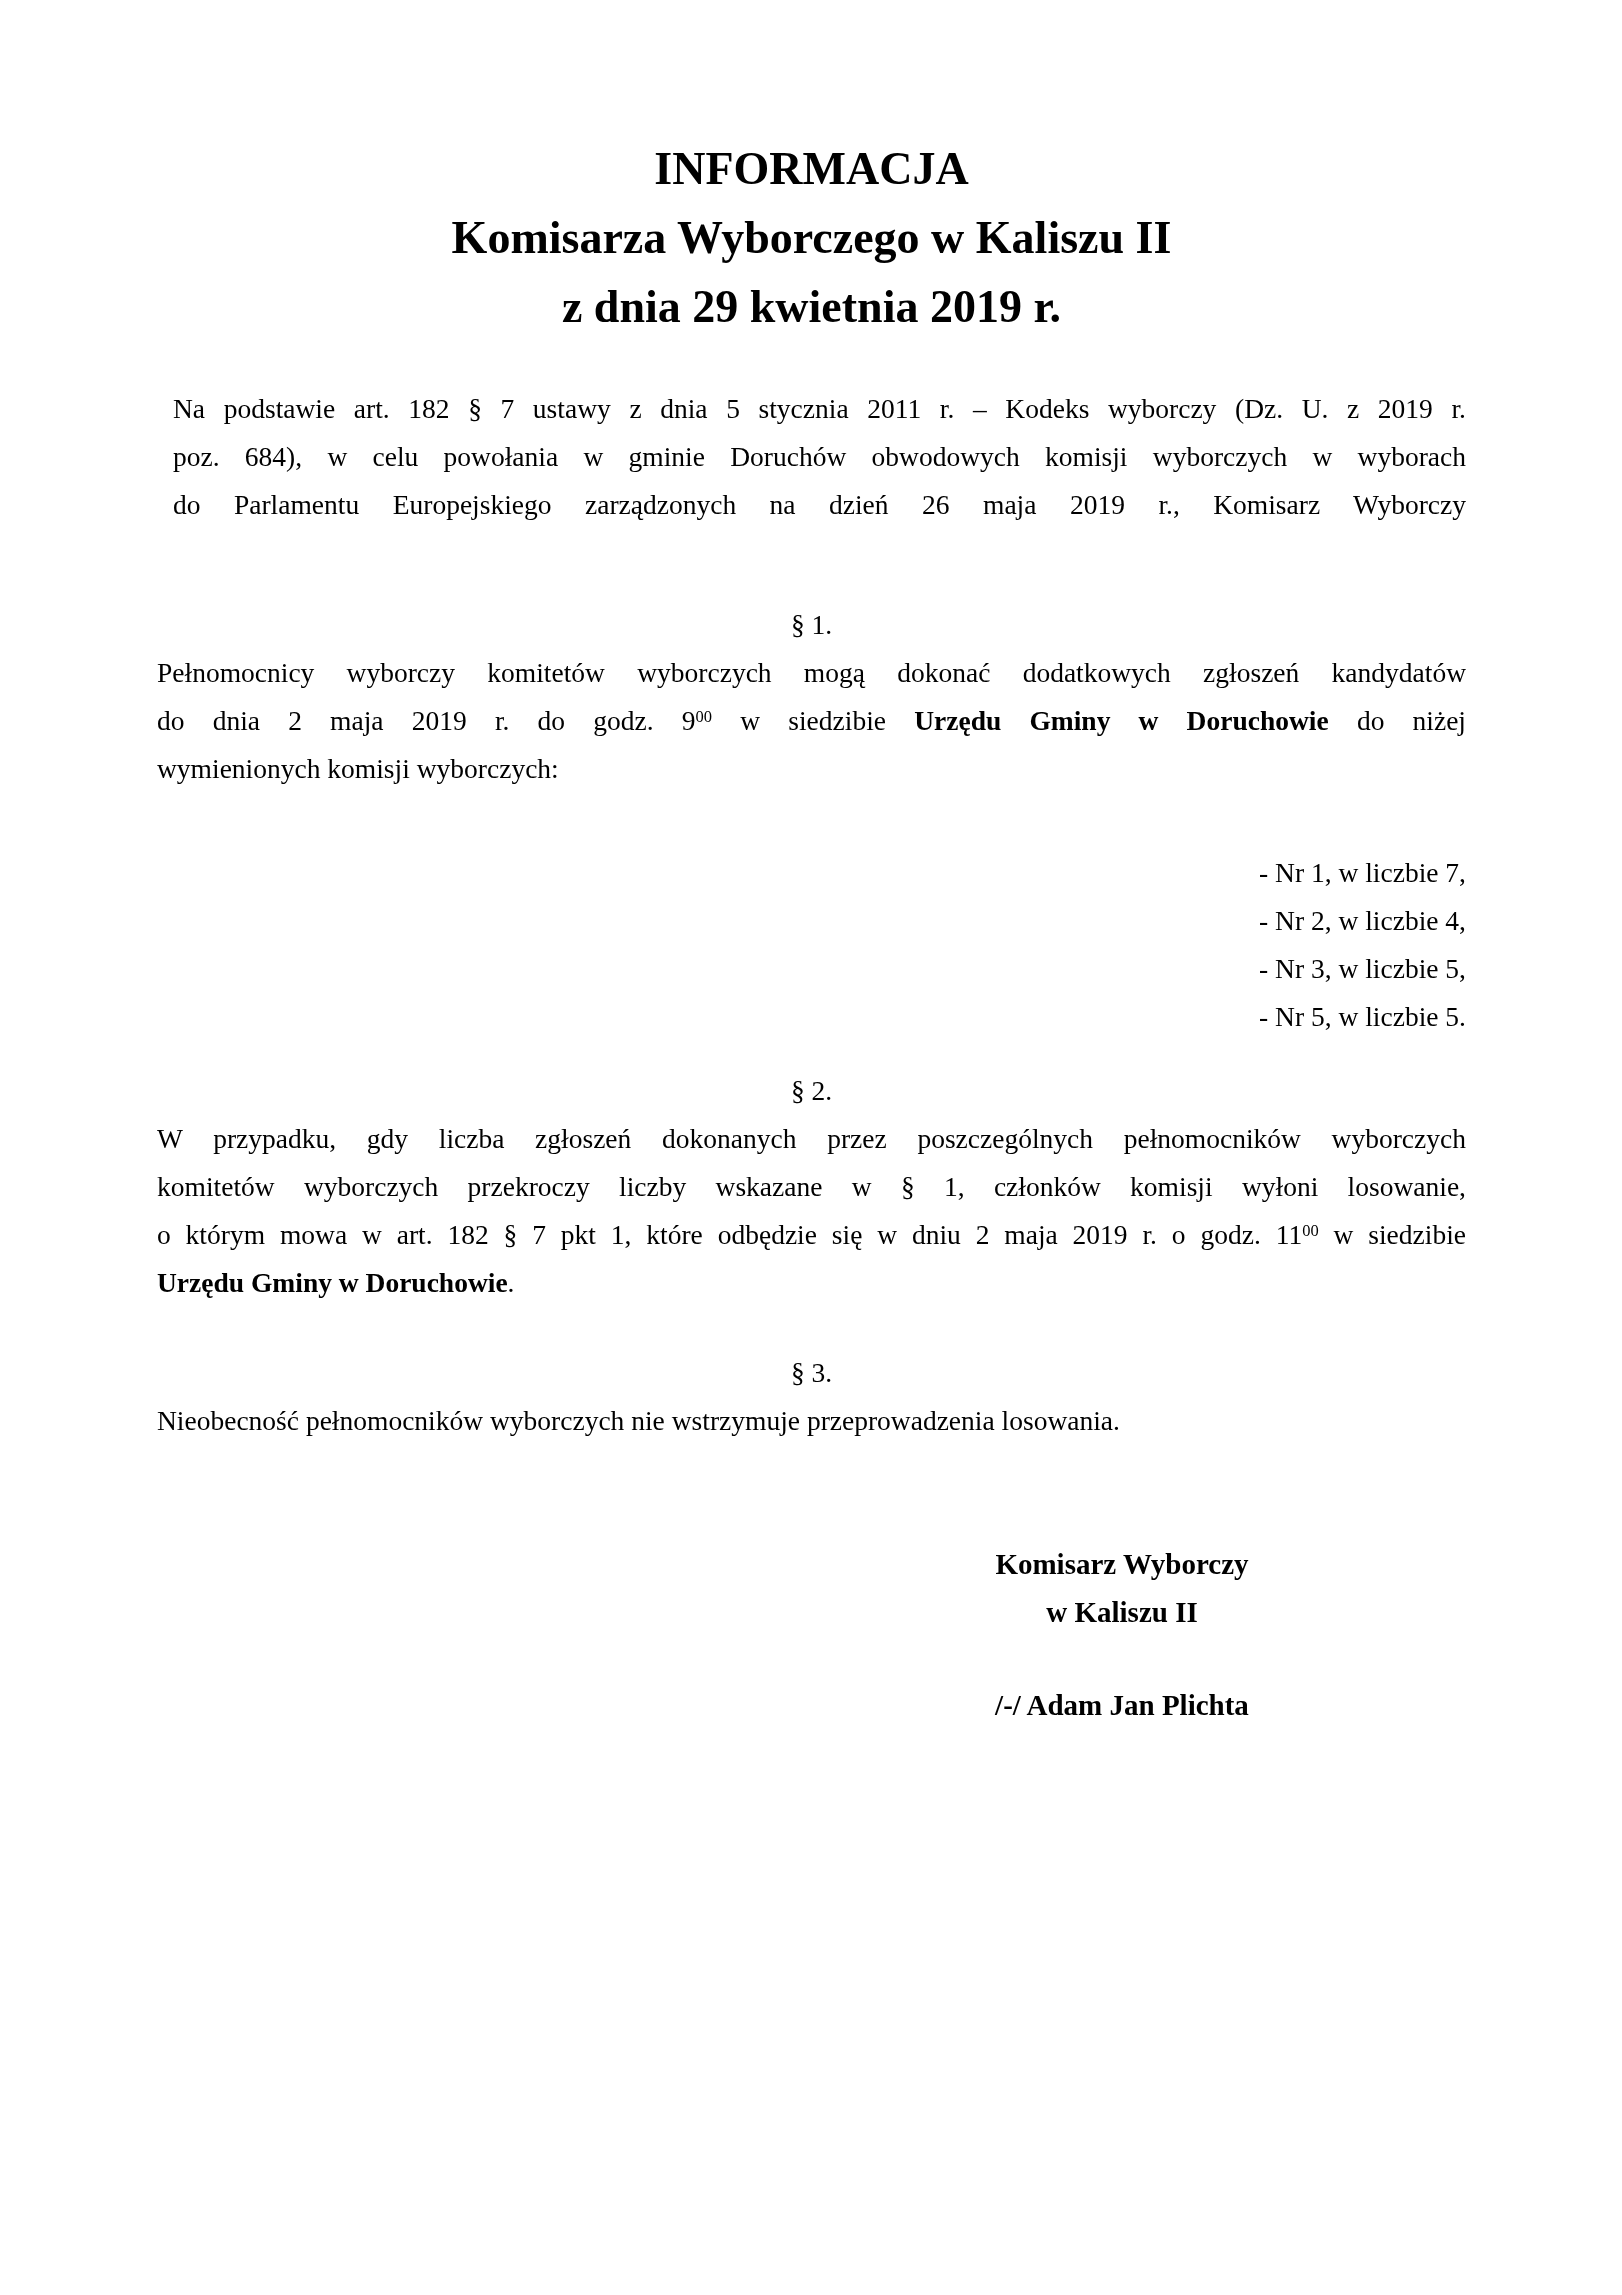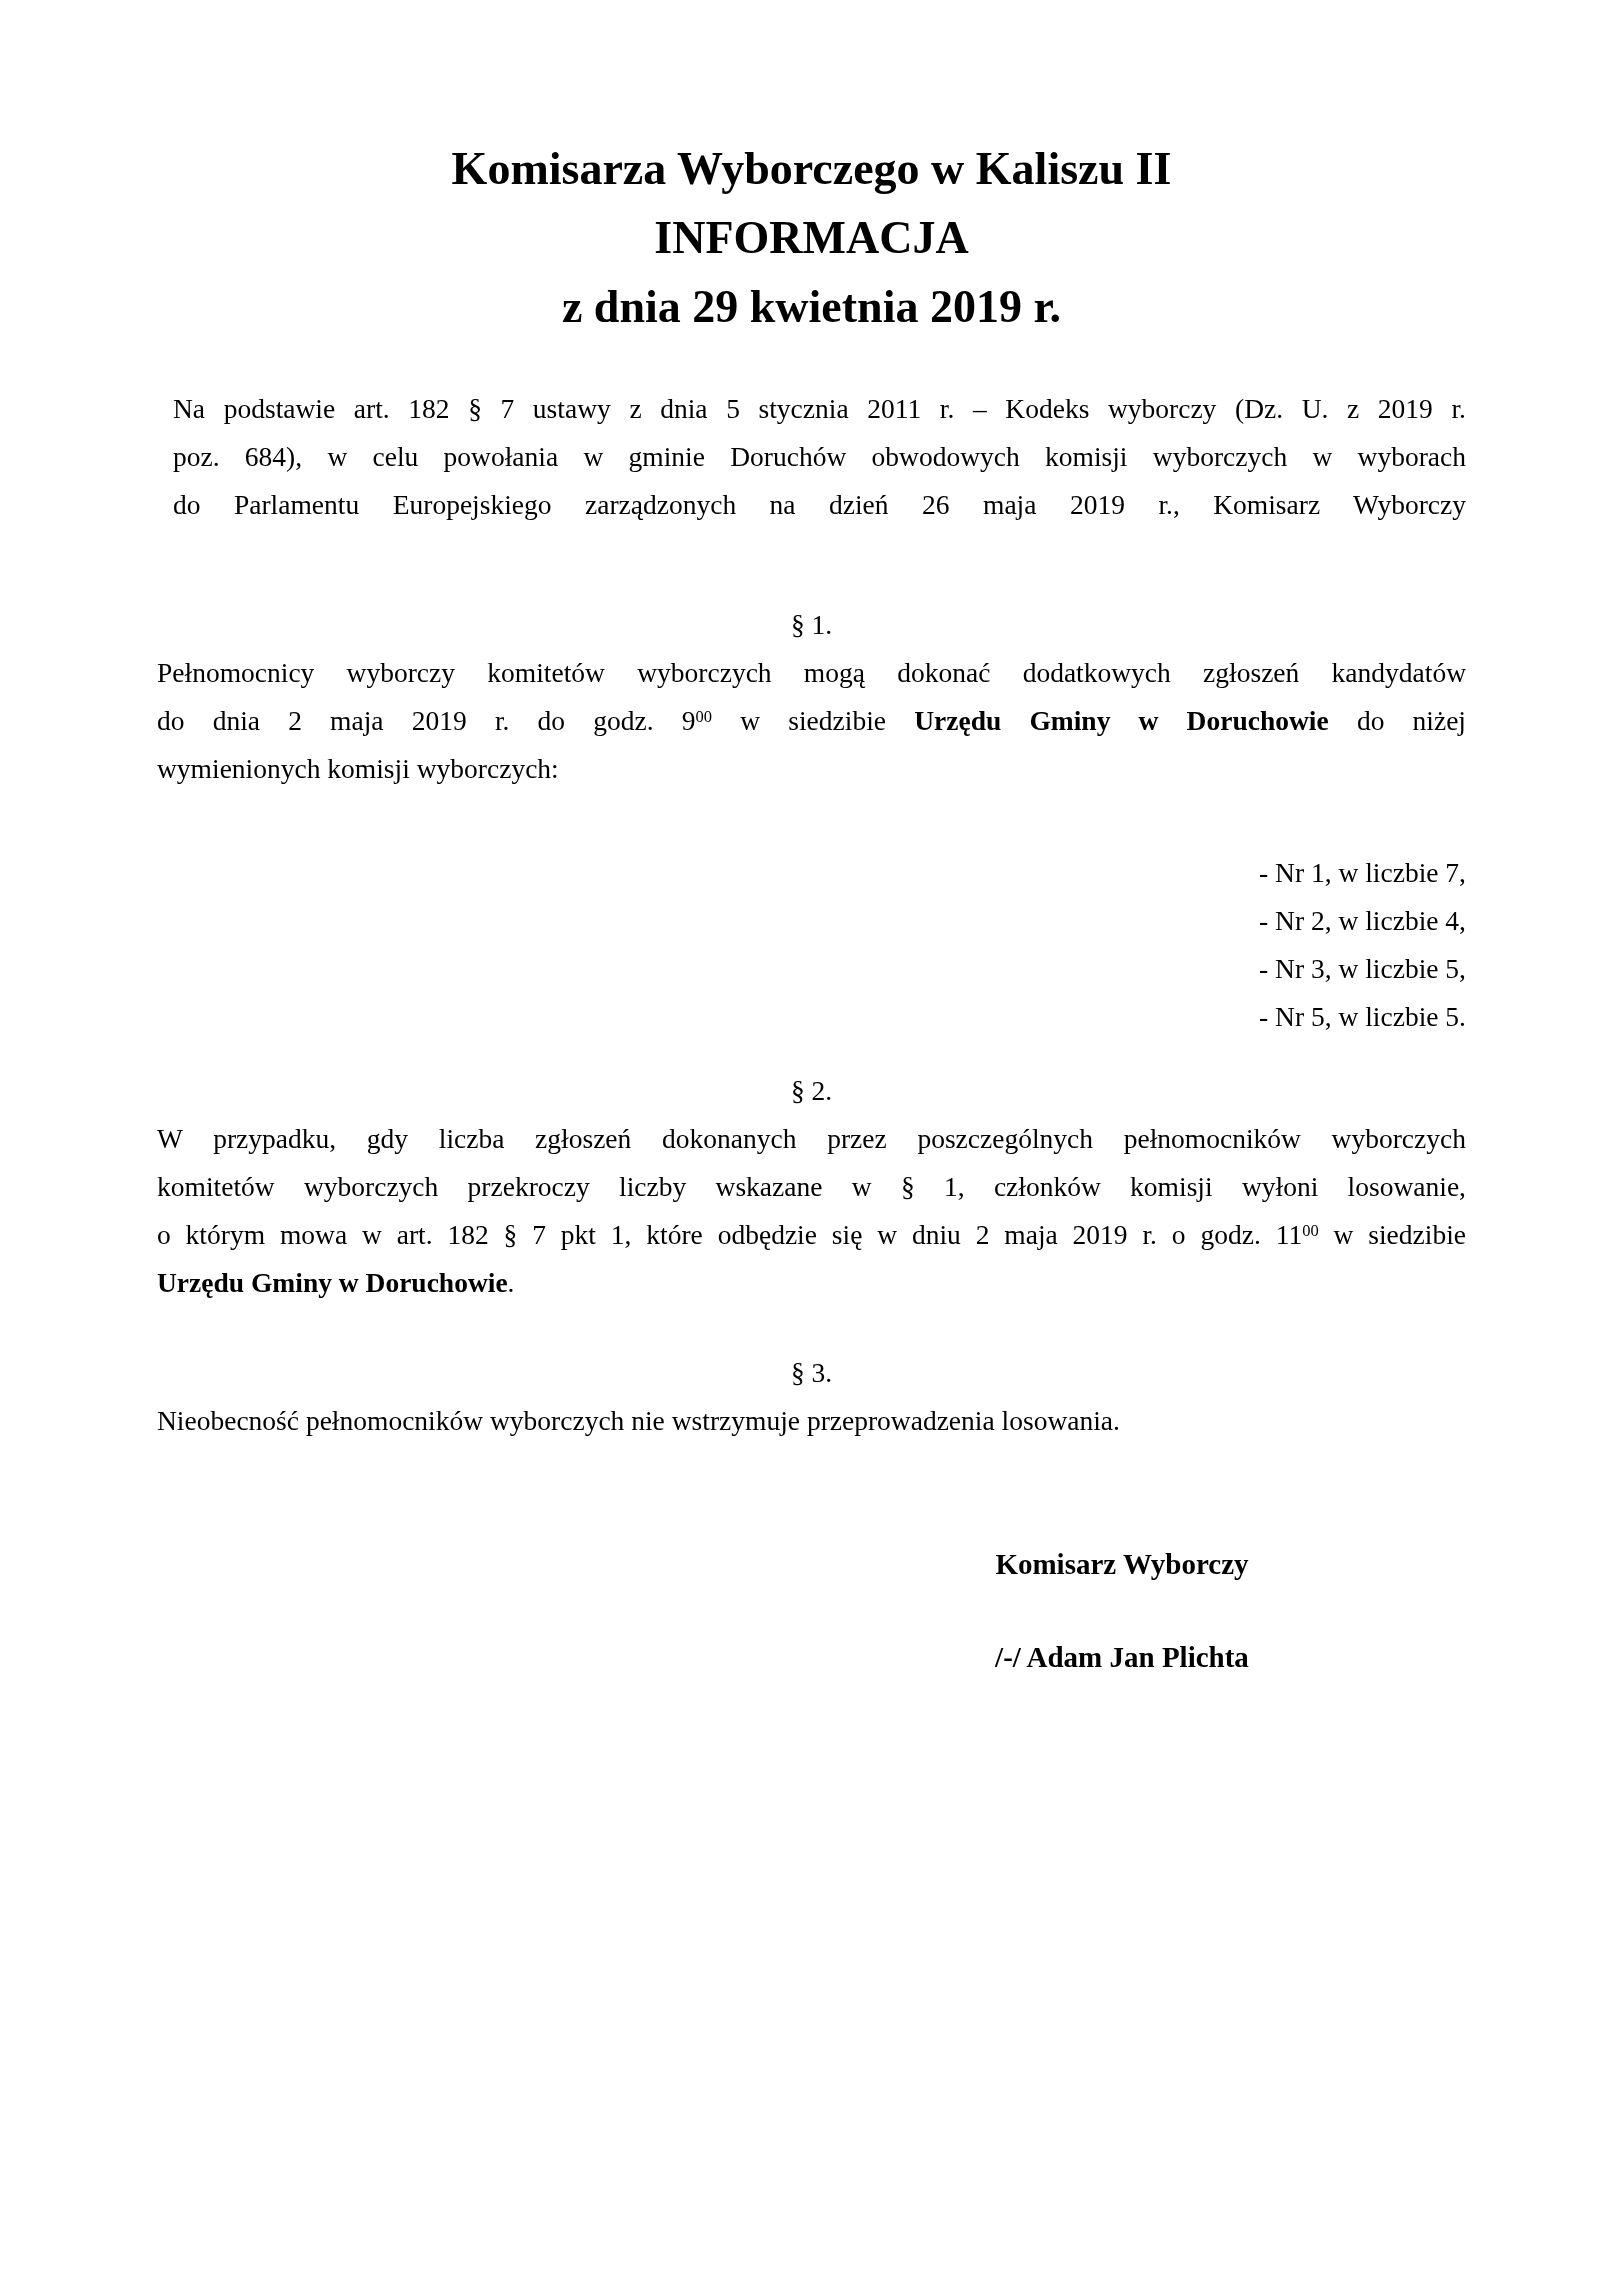--- a/index.html
+++ b/index.html
@@ -57,22 +57,22 @@
     line-height: 48px;
   }
   .sig-name { margin-top: 45px; }
 </style>
 </head>
 <body>
 
 <div class="page">
 
   <header class="title-block">
+    <div>INFORMACJA</div>
     <div>Komisarza Wyborczego w Kaliszu II</div>
-    <div>INFORMACJA</div>
     <div>z dnia 29 kwietnia 2019 r.</div>
   </header>
 
   <section class="intro">
     <div class="jline">Na podstawie art. 182 § 7 ustawy z dnia 5 stycznia 2011 r. – Kodeks wyborczy (Dz. U. z 2019 r.</div>
     <div class="jline">poz. 684), w celu powołania w gminie Doruchów obwodowych komisji wyborczych w wyborach</div>
     <div class="jline">do Parlamentu Europejskiego zarządzonych na dzień 26 maja 2019 r., Komisarz Wyborczy</div>
   </section>
 
   <div class="shead">§ 1.</div>
@@ -100,17 +100,18 @@
   </section>
 
   <div class="shead">§ 3.</div>
 
   <section class="s3para">
     <div class="jline last">Nieobecność pełnomocników wyborczych nie wstrzymuje przeprowadzenia losowania.</div>
   </section>
 
   <div class="signature">
     <div>Komisarz Wyborczy</div>
+    <div>w Kaliszu II</div>
     <div class="sig-name">/-/ Adam Jan Plichta</div>
   </div>
 
 </div>
 
 
 </body></html>

